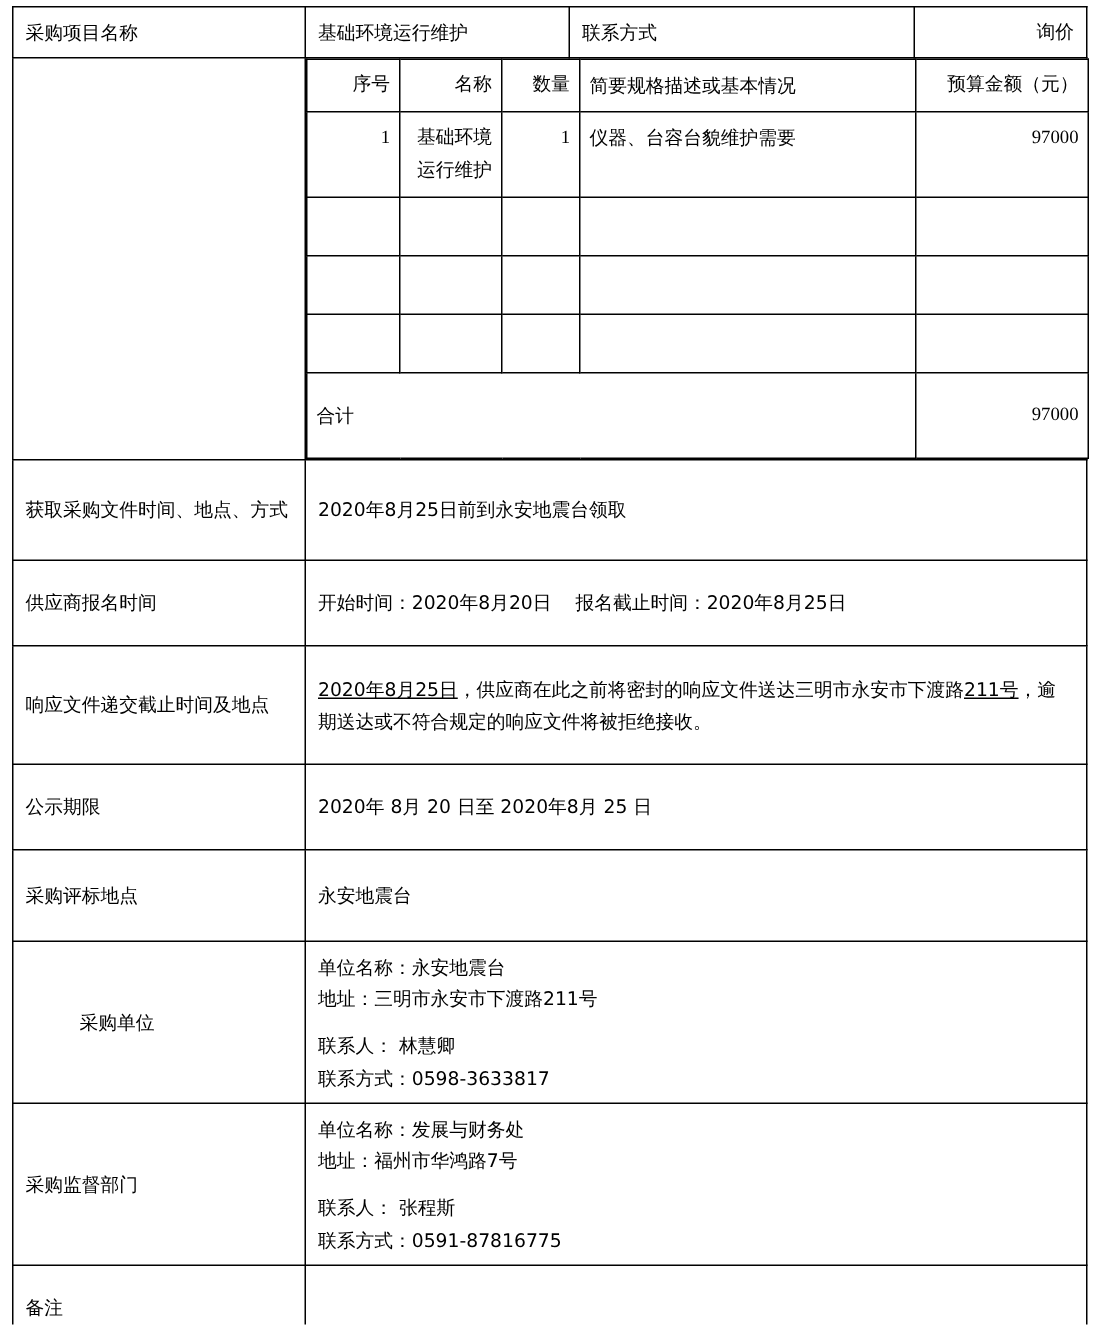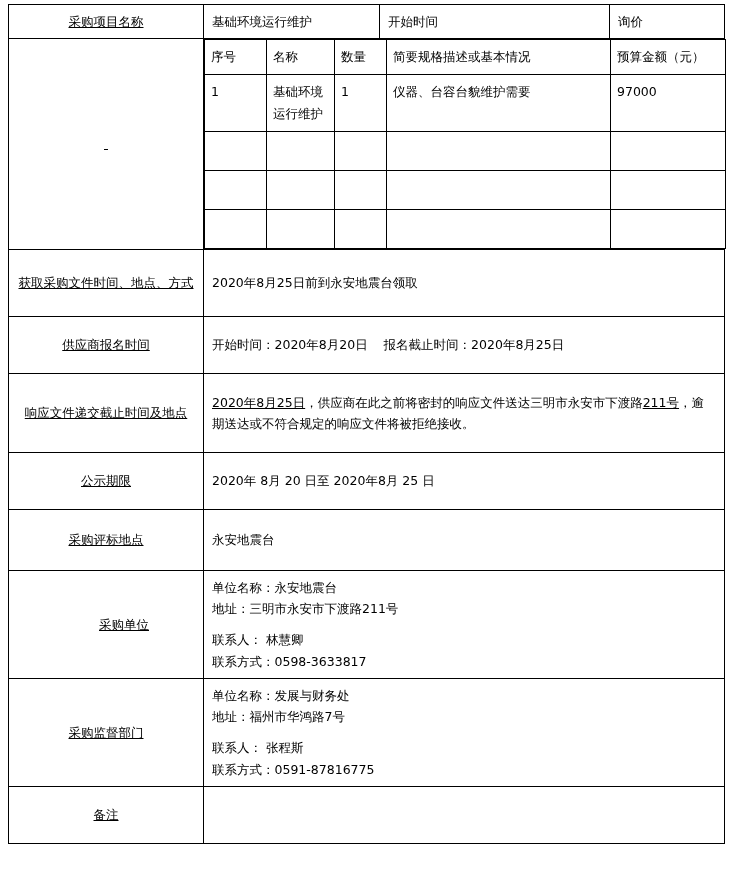--- a/index.html
+++ b/index.html
@@ -26,25 +26,25 @@
     width: 716px;
   }
   table.main td {
     border: 1px solid #000000;
     padding: 6px 8px;
     vertical-align: middle;
     line-height: 1.7;
     word-break: break-all;
   }
   .label-cell {
-    text-align: center;
-    text-decoration: underline;
+    text-align: left;
   }
   .center {
-    text-align: left;
+    text-align: right;
+    font-family: Liberation Serif, serif;
   }
   .left {
     text-align: left;
   }
   .blank-row td {
     height: 26px;
   }
   table.inner {
     border-collapse: collapse;
     table-layout: fixed;
@@ -92,21 +92,21 @@
       <col style="width:195px">
       <col style="width:176px">
       <col style="width:230px">
       <col style="width:115px">
     </colgroup>
     <tbody>
 
       <tr>
         <td class="label-cell">采购项目名称</td>
         <td class="left">基础环境运行维护</td>
-        <td class="left">开始时间</td>
+        <td class="left">联系方式</td>
         <td class="center">询价</td>
       </tr>
 
       <tr>
         <td class="label-cell">&nbsp;</td>
         <td colspan="3" class="nopad">
           <table class="inner">
             <colgroup>
               <col style="width:62px">
               <col style="width:68px">
@@ -143,20 +143,24 @@
                 <td>&nbsp;</td>
                 <td>&nbsp;</td>
               </tr>
               <tr class="blank-row">
                 <td>&nbsp;</td>
                 <td>&nbsp;</td>
                 <td>&nbsp;</td>
                 <td>&nbsp;</td>
                 <td>&nbsp;</td>
               </tr>
+              <tr>
+                <td colspan="4" class="left" style="height:44px;">合计</td>
+                <td class="center">97000</td>
+              </tr>
             </tbody>
           </table>
         </td>
       </tr>
 
 
       <tr>
         <td class="label-cell" style="height:54px;margin-left:36px;">获取采购文件时间、地点、方式</td>
         <td colspan="3" class="left">2020年8月25日前到永安地震台领取</td>
       </tr>

